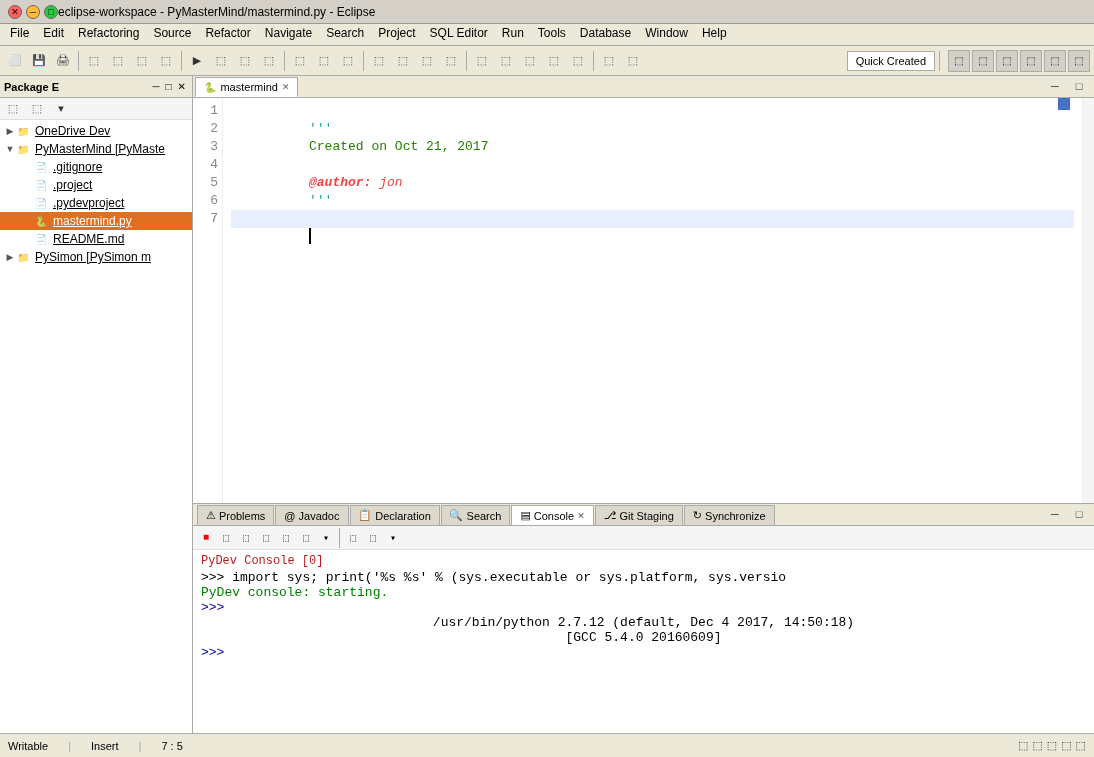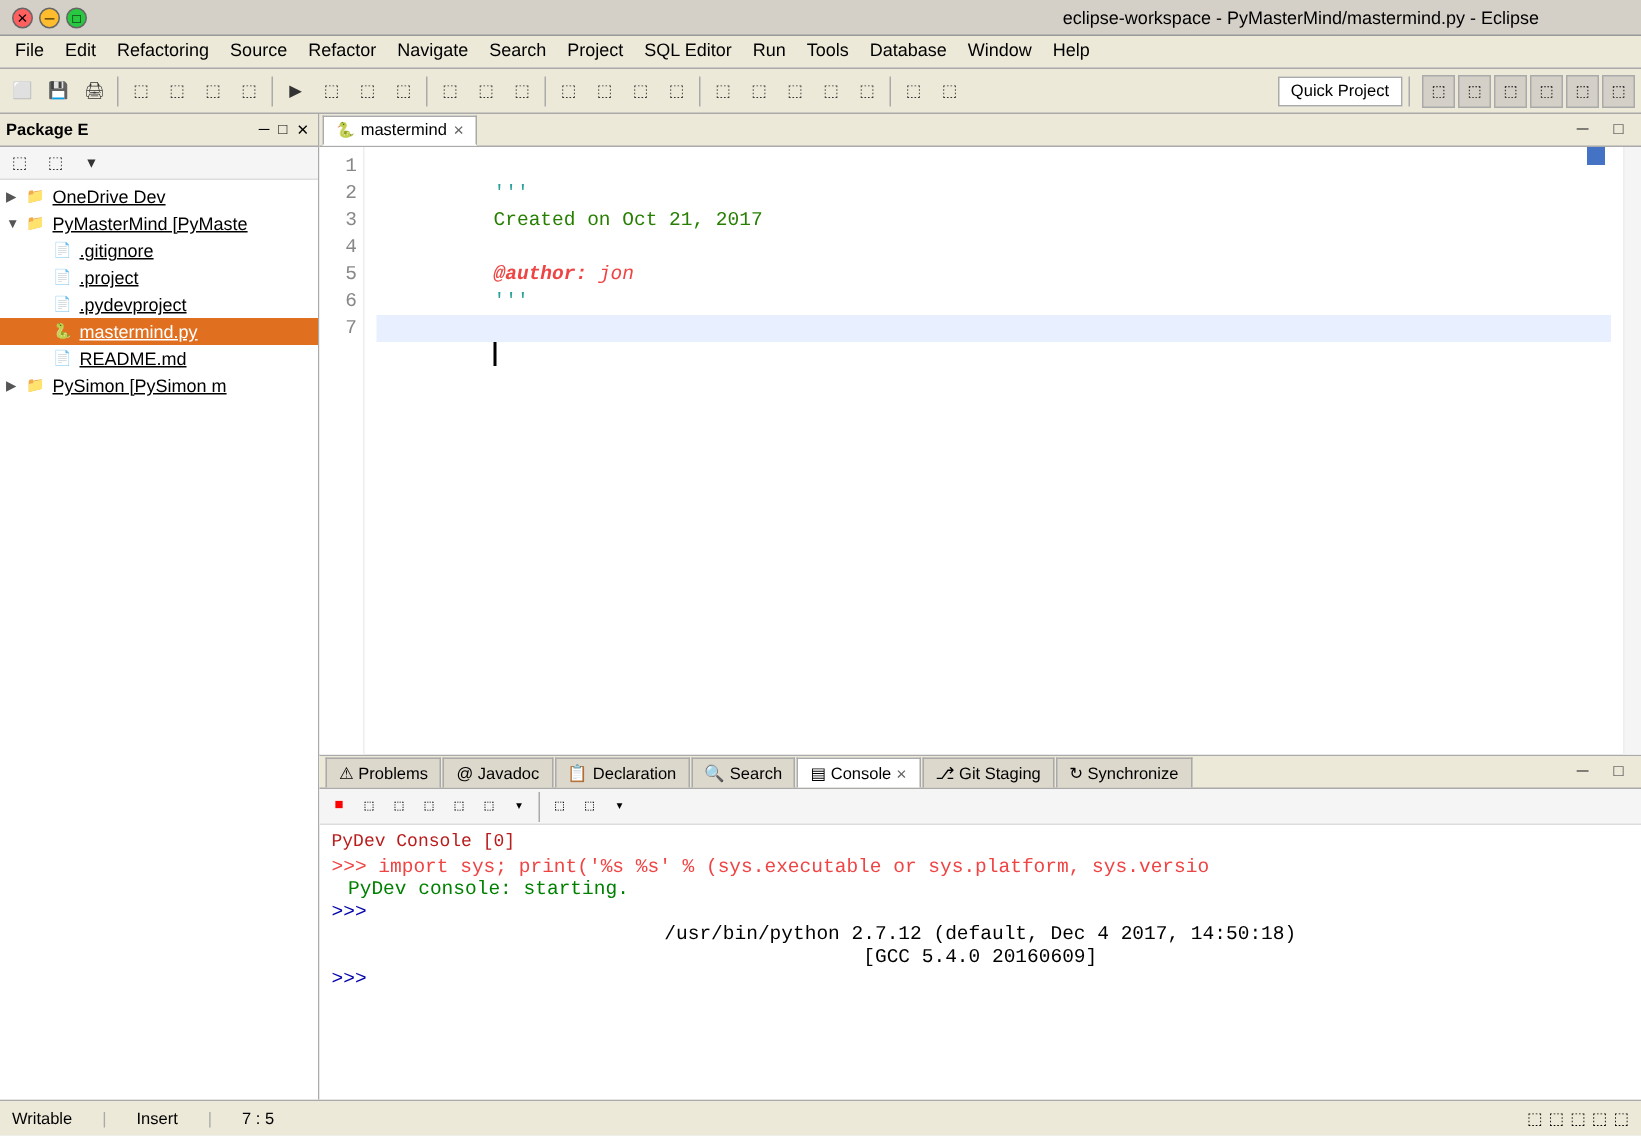--- a/index.html
+++ b/index.html
@@ -8,21 +8,21 @@
     
     #title-bar {
       background: #d4d0c8;
       height: 24px;
       display: flex;
       align-items: center;
       justify-content: space-between;
       padding: 0 8px;
       border-bottom: 1px solid #999;
     }
-    #title-bar .title-text { font-size: 12px; color: #000; flex: 1; text-align: right; }
+    #title-bar .title-text { font-size: 12px; color: #000; flex: 1; text-align: left; }
     #title-bar .win-btn { width: 14px; height: 14px; border: 1px solid #666; border-radius: 50%; cursor: pointer; font-size: 9px; display: flex; align-items: center; justify-content: center; background: #c0c0c0; }
 
     
     #menu-bar {
       background: #ece9d8;
       height: 22px;
       display: flex;
       align-items: flex-start;
       padding: 0 4px;
       border-bottom: 1px solid #aaa;
@@ -61,26 +61,27 @@
     .persp-btn { width: 22px; height: 22px; border: 1px solid #aaa; background: #d4d0c8; cursor: pointer; display: flex; align-items: center; justify-content: center; font-size: 10px; }
 
     
     #main-area {
       display: flex;
       height: calc(757px - 24px - 22px - 30px - 24px);
     }
 
     
     #package-explorer {
-      width: 213px;
+      width: 193px;
       background: #fff;
       border-right: 1px solid #aaa;
       display: flex;
       flex-direction: column;
       height: 100%;
+      text-align: center;
     }
     #pe-header {
       background: #ece9d8;
       height: 22px;
       display: flex;
       align-items: center;
       justify-content: space-between;
       padding: 0 4px;
       border-bottom: 1px solid #aaa;
     }
@@ -215,22 +216,22 @@
       height: 24px;
       display: flex;
       align-items: center;
       padding: 0 4px;
       border-bottom: 1px solid #ddd;
       gap: 2px;
     }
     .console-btn { width: 18px; height: 18px; cursor: pointer; display: flex; align-items: center; justify-content: center; font-size: 10px; }
     #console-output { flex: 1; padding: 4px 8px; overflow: auto; }
     .console-header { color: #b91c1c; font-size: 12px; margin-bottom: 2px; }
-    .console-cmd { color: #ef4444; }
-    .console-green { color: #008000; margin-left: 11px; }
+    .console-cmd { color: #000000; }
+    .console-green { color: #008000; }
     .console-normal { color: #000; text-align: center; }
     .console-prompt { color: #0000aa; }
 
     
     #status-bar {
       height: 24px;
       background: #ece9d8;
       border-top: 1px solid #aaa;
       display: flex;
       align-items: center;
@@ -298,21 +299,21 @@
   <div class="toolbar-btn">⬚</div>
   <div class="toolbar-sep"></div>
   <div class="toolbar-btn">⬚</div>
   <div class="toolbar-btn">⬚</div>
   <div class="toolbar-btn">⬚</div>
   <div class="toolbar-btn">⬚</div>
   <div class="toolbar-btn">⬚</div>
   <div class="toolbar-sep"></div>
   <div class="toolbar-btn">⬚</div>
   <div class="toolbar-btn">⬚</div>
-  <button class="quick-access-btn">Quick Project</button>
+  <button class="quick-access-btn">Quick Created</button>
   <div class="toolbar-sep"></div>
   <div class="perspective-icons">
     <div class="persp-btn">⬚</div>
     <div class="persp-btn">⬚</div>
     <div class="persp-btn">⬚</div>
     <div class="persp-btn">⬚</div>
     <div class="persp-btn">⬚</div>
     <div class="persp-btn">⬚</div>
   </div>
 </div>

